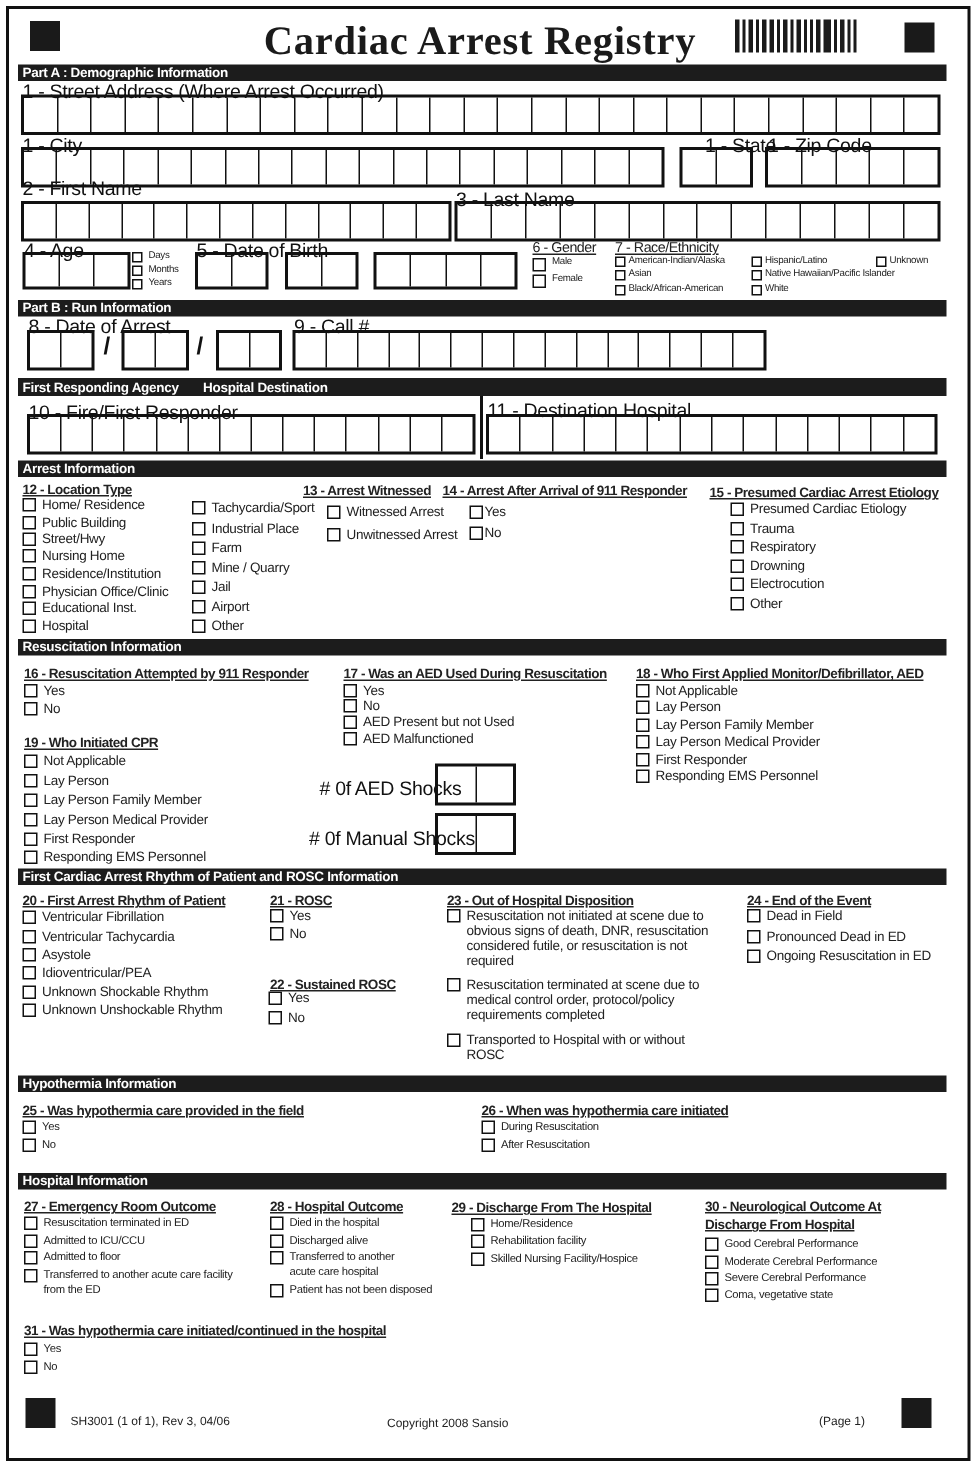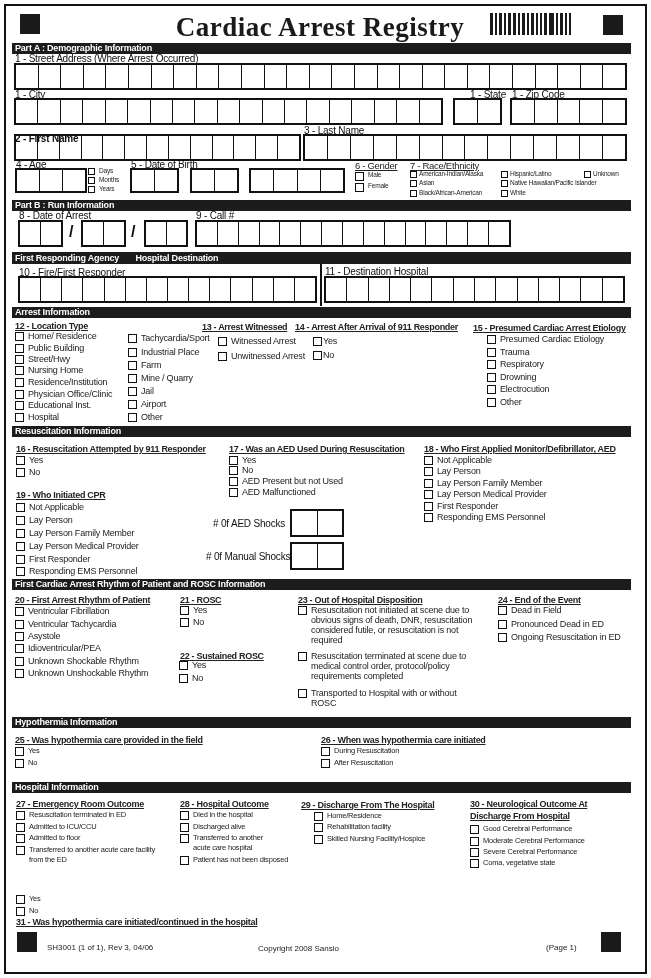--- a/index.html
+++ b/index.html
@@ -4,21 +4,21 @@
 <style>
   * { box-sizing: border-box; margin: 0; padding: 0; }
   html, body { width: 651px; height: 978px; background: #fff; overflow: hidden; }
   body { font-family: "Liberation Sans", sans-serif; color: #111; position: relative; }
   .frame { position: absolute; left: 4px; top: 4px; width: 643px; height: 970px; border: 2px solid #111; }
   .corner { position: absolute; width: 20px; height: 20px; background: #1a1a1a; }
   .title { position: absolute; left: 160px; top: 12px; width: 320px; text-align: center; font-family: "Liberation Serif", serif; font-weight: bold; font-size: 27px; letter-spacing: 0.5px; color: #1a1a1a; }
   .barcode { position: absolute; left: 490px; top: 13px; width: 95px; height: 22px; display: flex; gap: 2px; }
   .barcode span { display: block; background: #1a1a1a; height: 100%; }
   .band { position: absolute; left: 12px; width: 619px; background: #1c1c1c; color: #fff; font-size: 9px; font-weight: bold; padding-left: 3px; font-family: "Liberation Sans Narrow", "Liberation Sans", sans-serif; letter-spacing: -0.2px; }
-  .lbl { position: absolute; font-size: 10px; color: #111; letter-spacing: -0.2px; white-space: nowrap; }
+  .lbl { position: absolute; font-size: 13px; color: #111; letter-spacing: -0.2px; white-space: nowrap; }
   .boxes { position: absolute; display: flex; border: 2px solid #111; }
   .boxes span { display: block; border-right: 1.5px solid #111; height: 100%; }
   .boxes span:last-child { border-right: none; }
   .sect-h { position: absolute; font-size: 9px; text-decoration: underline; font-weight: bold; white-space: nowrap; letter-spacing: -0.3px; color: #222; }
   .opt { position: absolute; font-size: 9px; white-space: nowrap; display: flex; align-items: flex-start; gap: 4px; letter-spacing: -0.2px; color: #222; }
   .cb { display: inline-block; width: 9px; height: 9px; border: 1.8px solid #111; flex: 0 0 auto; background: #fff; margin-top: 1px; }
   .cb.sm { width: 7px; height: 7px; border-width: 1.5px; }
   .tiny { font-size: 6.5px; }
   .small { font-size: 7.5px; }
   .vline { position: absolute; width: 1.5px; background: #111; }
@@ -116,21 +116,21 @@
 </div>
 <div class="lbl" style="left:512px;top:89px;">1 - Zip Code</div>
 <div class="boxes" style="left:510px;top:98px;width:117px;height:27px;">
   <span style="flex:1"></span>
     <span style="flex:1"></span>
     <span style="flex:1"></span>
     <span style="flex:1"></span>
     <span style="flex:1"></span>
 </div>
 
-<div class="lbl" style="left:15px;top:133px;font-weight:bold;">2 - First Name</div>
+<div class="lbl" style="left:15px;top:118px;">2 - First Name</div>
 <div class="boxes" style="left:14px;top:134px;width:287px;height:27px;">
   <span style="flex:1"></span>
     <span style="flex:1"></span>
     <span style="flex:1"></span>
     <span style="flex:1"></span>
     <span style="flex:1"></span>
     <span style="flex:1"></span>
     <span style="flex:1"></span>
     <span style="flex:1"></span>
     <span style="flex:1"></span>
@@ -667,21 +667,21 @@
   </div>
 <div class="opt small" style="left:470px;top:847px;">
     <span class="cb"></span>
     <span>Severe Cerebral Performance</span>
   </div>
 <div class="opt small" style="left:470px;top:858px;">
     <span class="cb"></span>
     <span>Coma, vegetative state</span>
   </div>
 
-<div class="sect-h" style="left:16px;top:882px;margin-top:35px;">31 - Was hypothermia care initiated/continued in the hospital</div>
+<div class="sect-h" style="left:16px;top:882px;">31 - Was hypothermia care initiated/continued in the hospital</div>
 <div class="opt small" style="left:16px;top:894px;">
     <span class="cb"></span>
     <span>Yes</span>
   </div>
 <div class="opt small" style="left:16px;top:906px;">
     <span class="cb"></span>
     <span>No</span>
   </div>
 
 <div class="corner" style="left:17px;top:932px;"></div>

